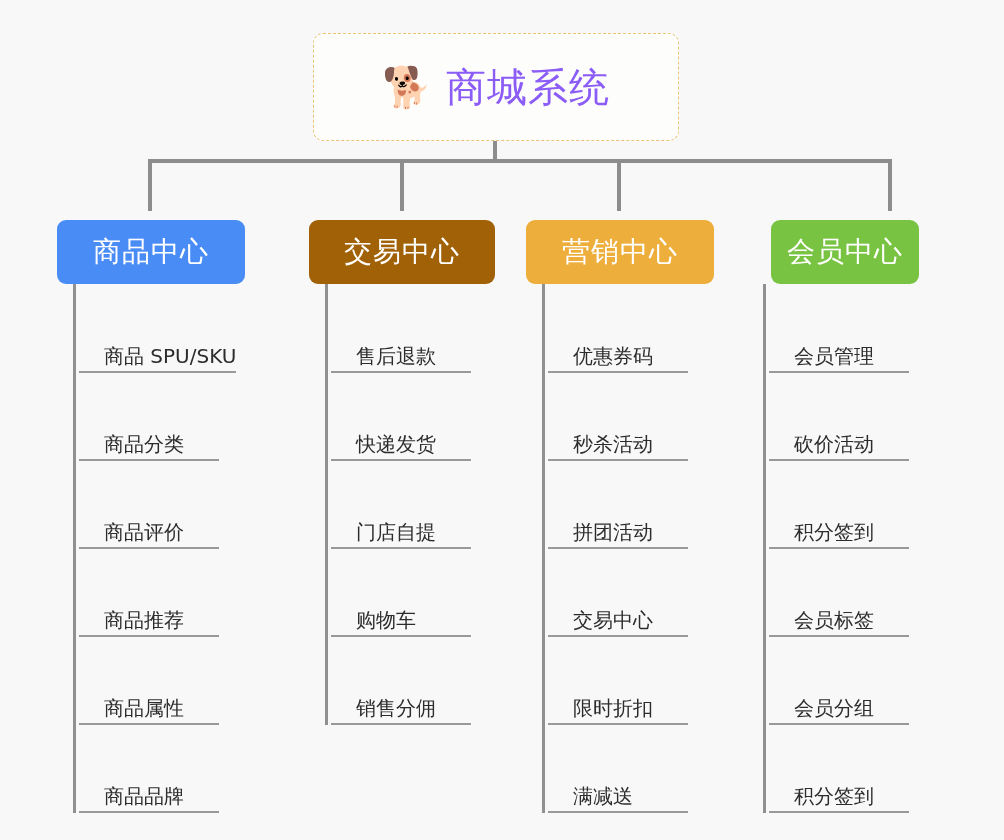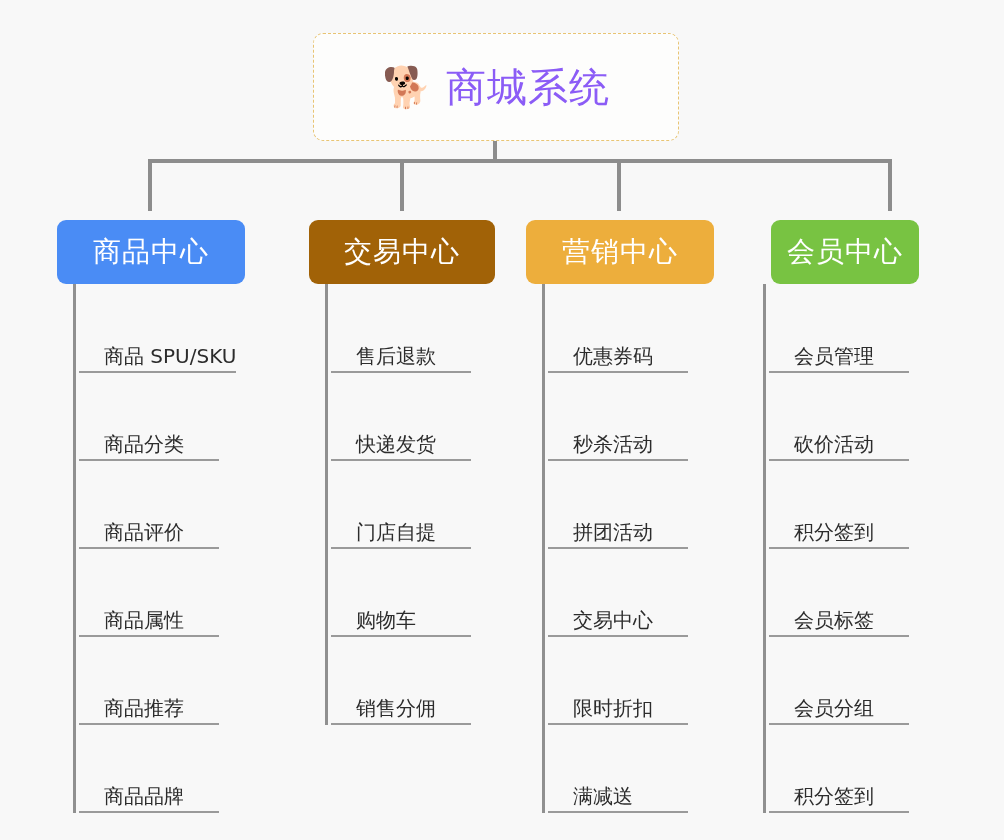--- a/index.html
+++ b/index.html
@@ -135,24 +135,24 @@
       <div class="branch-item" style="border-bottom-color: rgb(154, 154, 154);">
           <span class="branch-item-label">商品 SPU/SKU</span>
         </div>
       <div class="branch-item" style="border-bottom-color: rgb(154, 154, 154);">
           <span class="branch-item-label">商品分类</span>
         </div>
       <div class="branch-item" style="border-bottom-color: rgb(154, 154, 154);">
           <span class="branch-item-label">商品评价</span>
         </div>
       <div class="branch-item" style="border-bottom-color: rgb(154, 154, 154);">
+          <span class="branch-item-label">商品推荐</span>
+        </div>
+      <div class="branch-item" style="border-bottom-color: rgb(154, 154, 154);">
           <span class="branch-item-label">商品属性</span>
-        </div>
-      <div class="branch-item" style="border-bottom-color: rgb(154, 154, 154);">
-          <span class="branch-item-label">商品推荐</span>
         </div>
       <div class="branch-item" style="border-bottom-color: rgb(154, 154, 154);">
           <span class="branch-item-label">商品品牌</span>
         </div>
     </div>
   </div>
 
   <div class="branch b2">
     <div class="branch-header" style="background-color: #a16207;">
       <span>交易中心</span>

